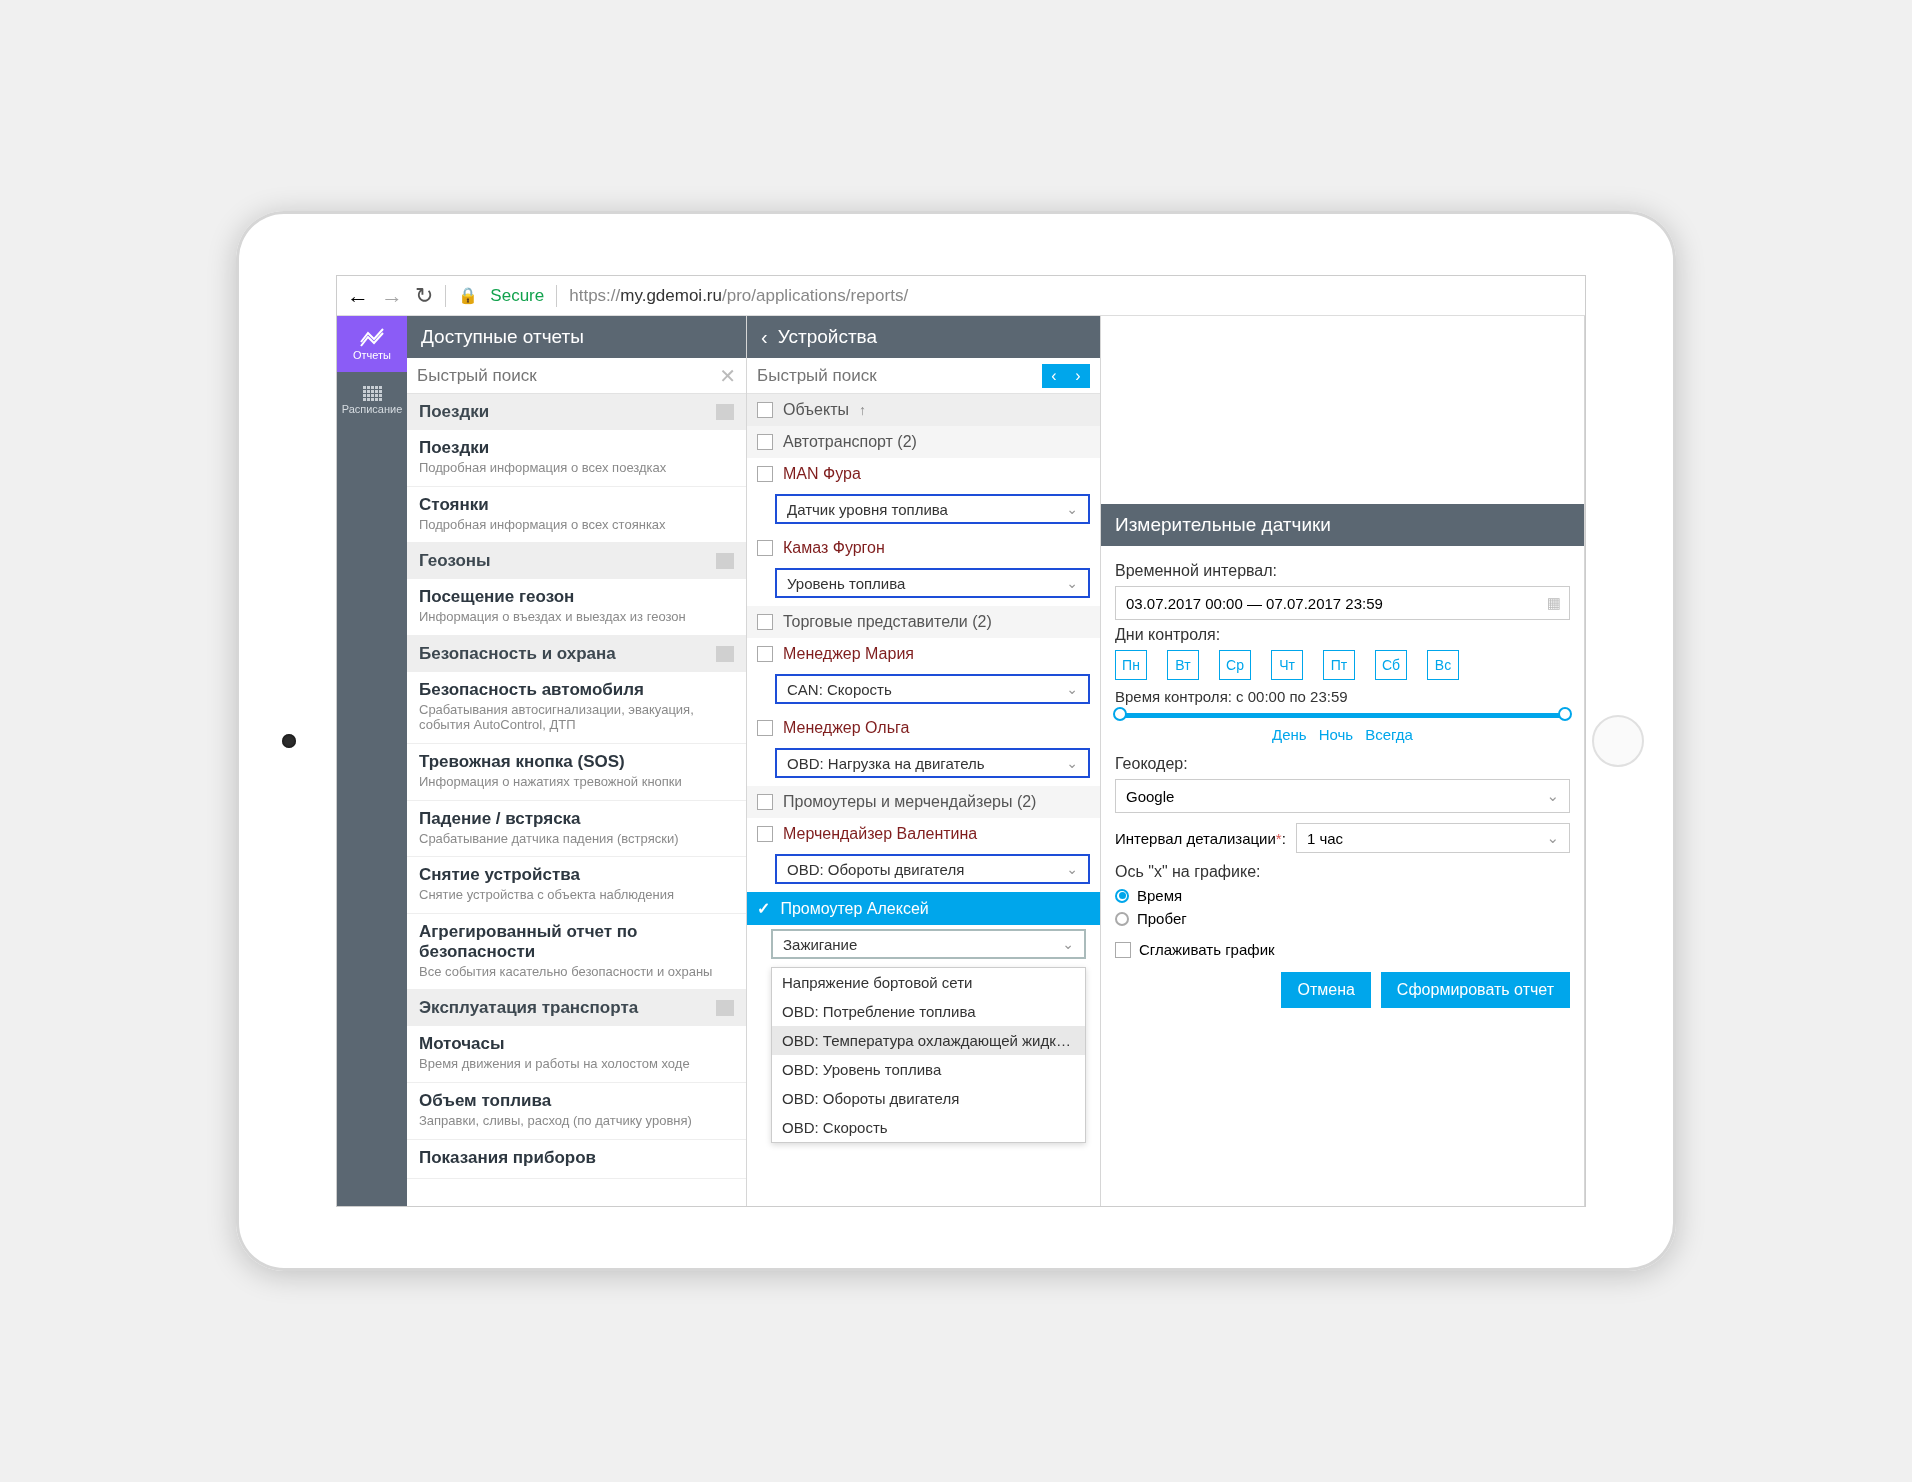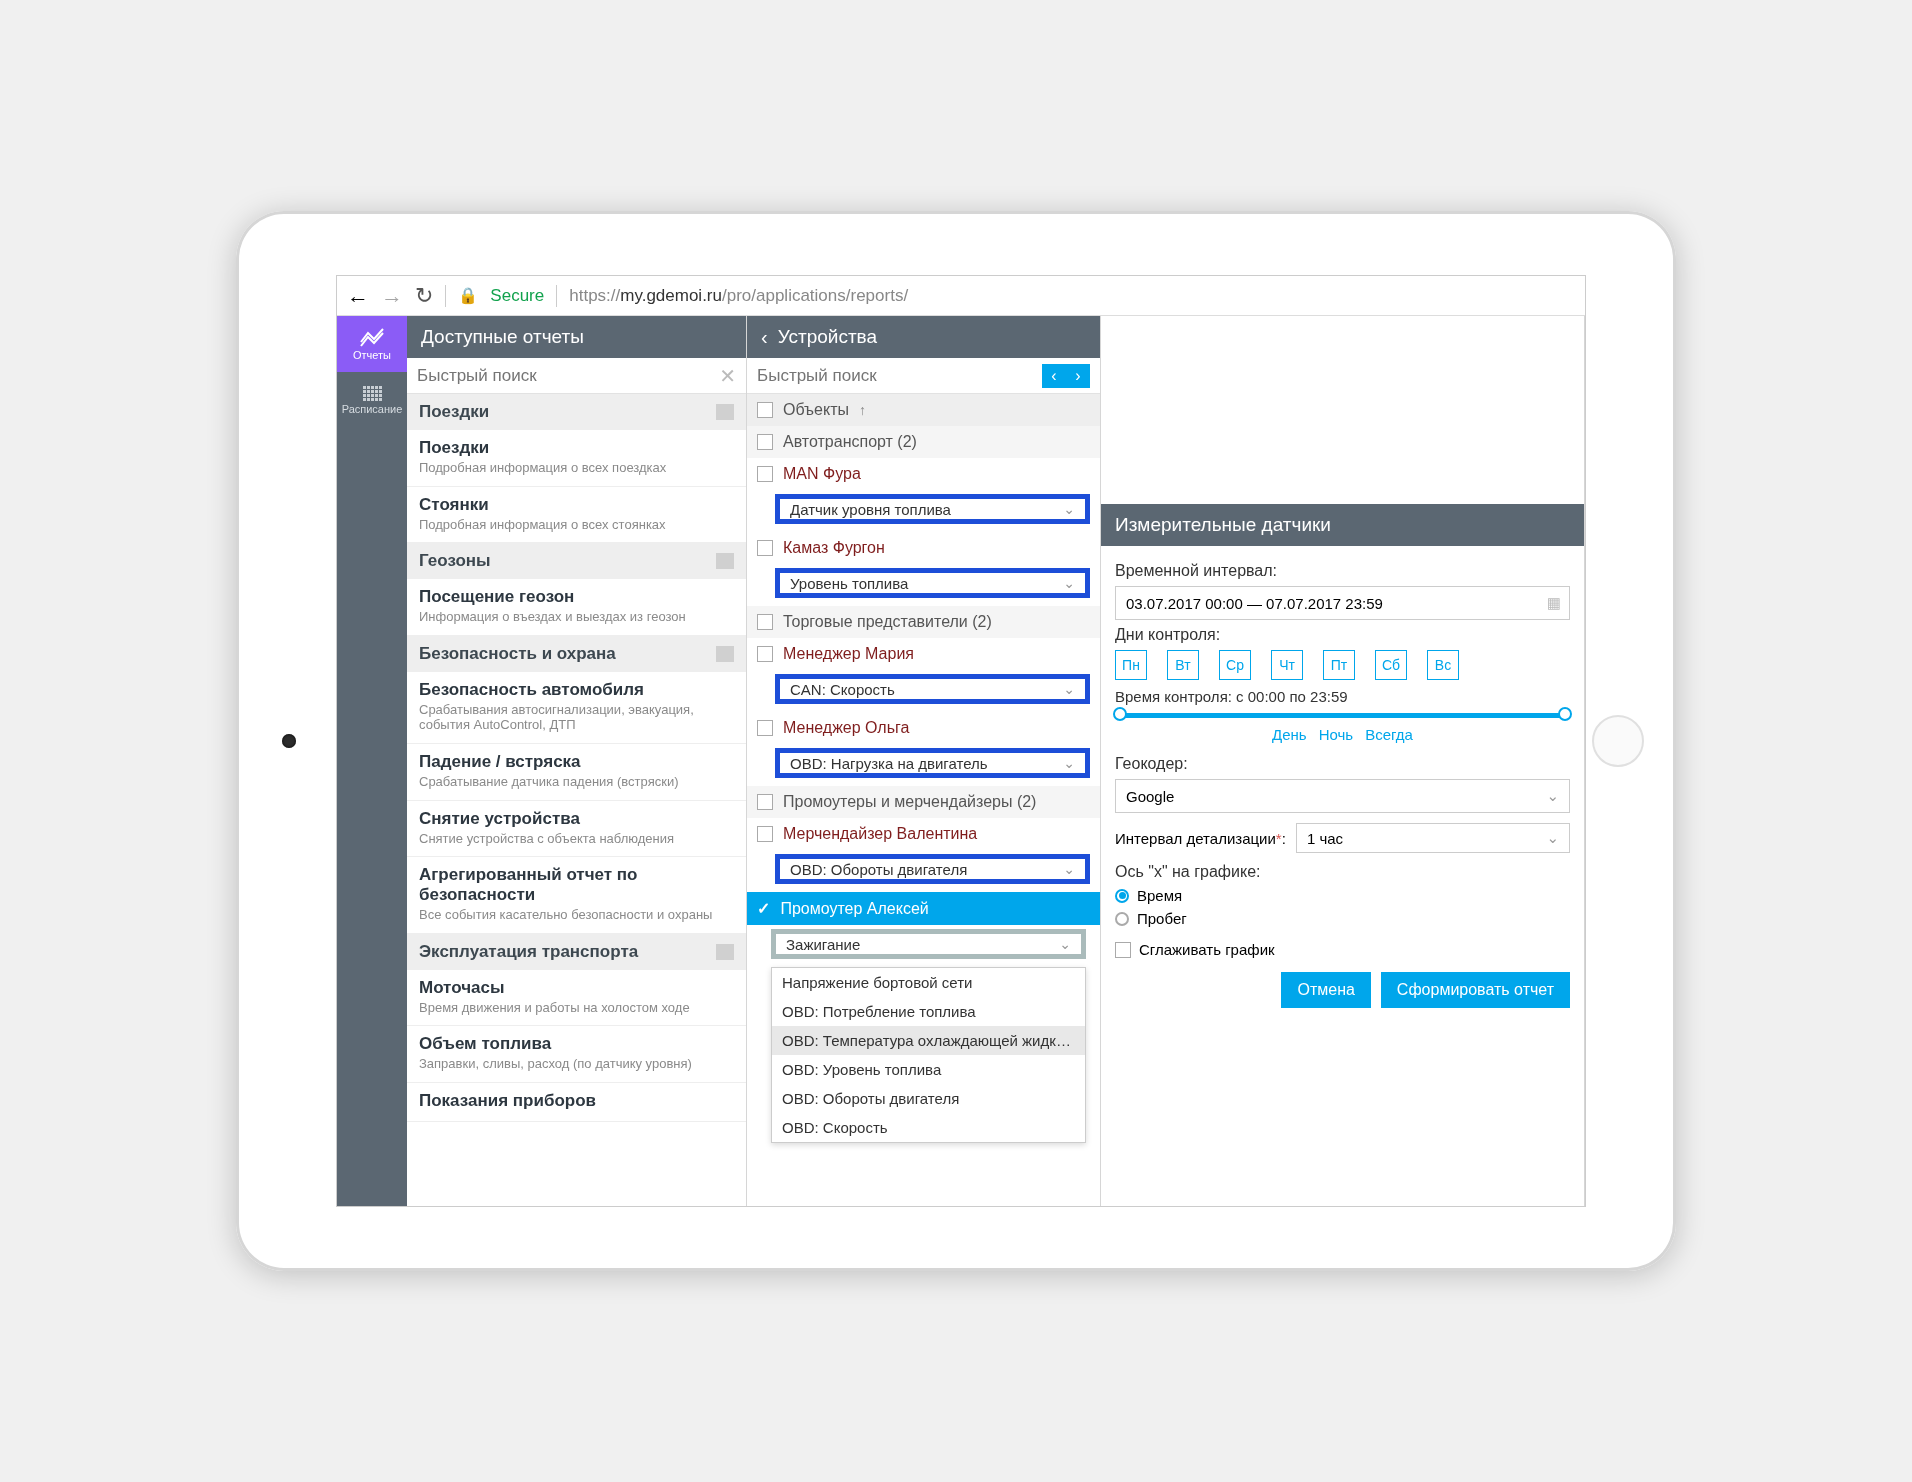--- a/index.html
+++ b/index.html
@@ -50,21 +50,21 @@
 .group-header .speech::after { content: ""; position: absolute; bottom: -4px; left: 4px; border: 4px solid transparent; border-top-color: #d0d0d0; }
 
 .report-item { padding: 8px 12px 10px; border-bottom: 1px solid #eee; cursor: pointer; }
 .report-item .title { font-size: 17px; color: #2d3740; font-weight: 600; }
 .report-item .desc { font-size: 13px; color: #8a8a8a; margin-top: 2px; line-height: 1.2; }
 
 .dev-group-header { background: #eeeeee; padding: 7px 10px; display: flex; align-items: center; gap: 10px; font-size: 16px; color: #555; }
 .dev-group-header.sub { background: #f5f5f5; }
 .dev-item { padding: 7px 10px; display: flex; align-items: center; gap: 10px; font-size: 16px; color: #7f1d1d; cursor: pointer; }
 .dev-item.selected { background: #00a6eb; color: #fff; }
-.sensor-select { margin: 4px 10px 8px 28px; height: 30px; border: 5px solid #1d4ed8; display: flex; align-items: center; justify-content: space-between; padding: 0 10px; font-size: 15px; color: #333; background: #fff; cursor: pointer; }
+.sensor-select { margin: 4px 10px 8px 28px; height: 30px; border: 2px solid #1d4ed8; display: flex; align-items: center; justify-content: space-between; padding: 0 10px; font-size: 15px; color: #333; background: #fff; cursor: pointer; }
 .dev-item.selected + .sensor-select { margin-left: 24px; margin-right: 14px; border-color: #abb; }
 .sensor-select .chev { color: #999; font-size: 14px; }
 .checkbox { width: 16px; height: 16px; border: 1.5px solid #aaa; background: #fff; flex-shrink: 0; }
 .check-white { color: #fff; font-size: 16px; font-weight: bold; }
 .sort-arrow { color: #888; font-size: 14px; }
 
 .dropdown-panel { margin: 0 14px 0 24px; border: 1px solid #ccc; background: #fff; box-shadow: 0 2px 6px rgba(0,0,0,0.15); }
 .dropdown-option { padding: 6px 10px; font-size: 15px; color: #333; cursor: pointer; white-space: nowrap; overflow: hidden; text-overflow: ellipsis; }
 .dropdown-option.highlighted { background: #e8e8e8; }
 
@@ -183,20 +183,24 @@
             </div>
             <div class="group-header">
               <span>Безопасность и охрана</span>
               <span class="speech"></span>
             </div>
             <div class="report-item">
               <div class="title">Безопасность автомобиля</div>
               <div class="desc">Срабатывания автосигнализации, эвакуация, события AutoControl, ДТП</div>
             </div>
             <div class="report-item">
+              <div class="title">Тревожная кнопка (SOS)</div>
+              <div class="desc">Информация о нажатиях тревожной кнопки</div>
+            </div>
+            <div class="report-item">
               <div class="title">Падение / встряска</div>
               <div class="desc">Срабатывание датчика падения (встряски)</div>
             </div>
             <div class="report-item">
               <div class="title">Снятие устройства</div>
               <div class="desc">Снятие устройства с объекта наблюдения</div>
             </div>
             <div class="report-item">
               <div class="title">Агрегированный отчет по безопасности</div>
               <div class="desc">Все события касательно безопасности и охраны</div>

